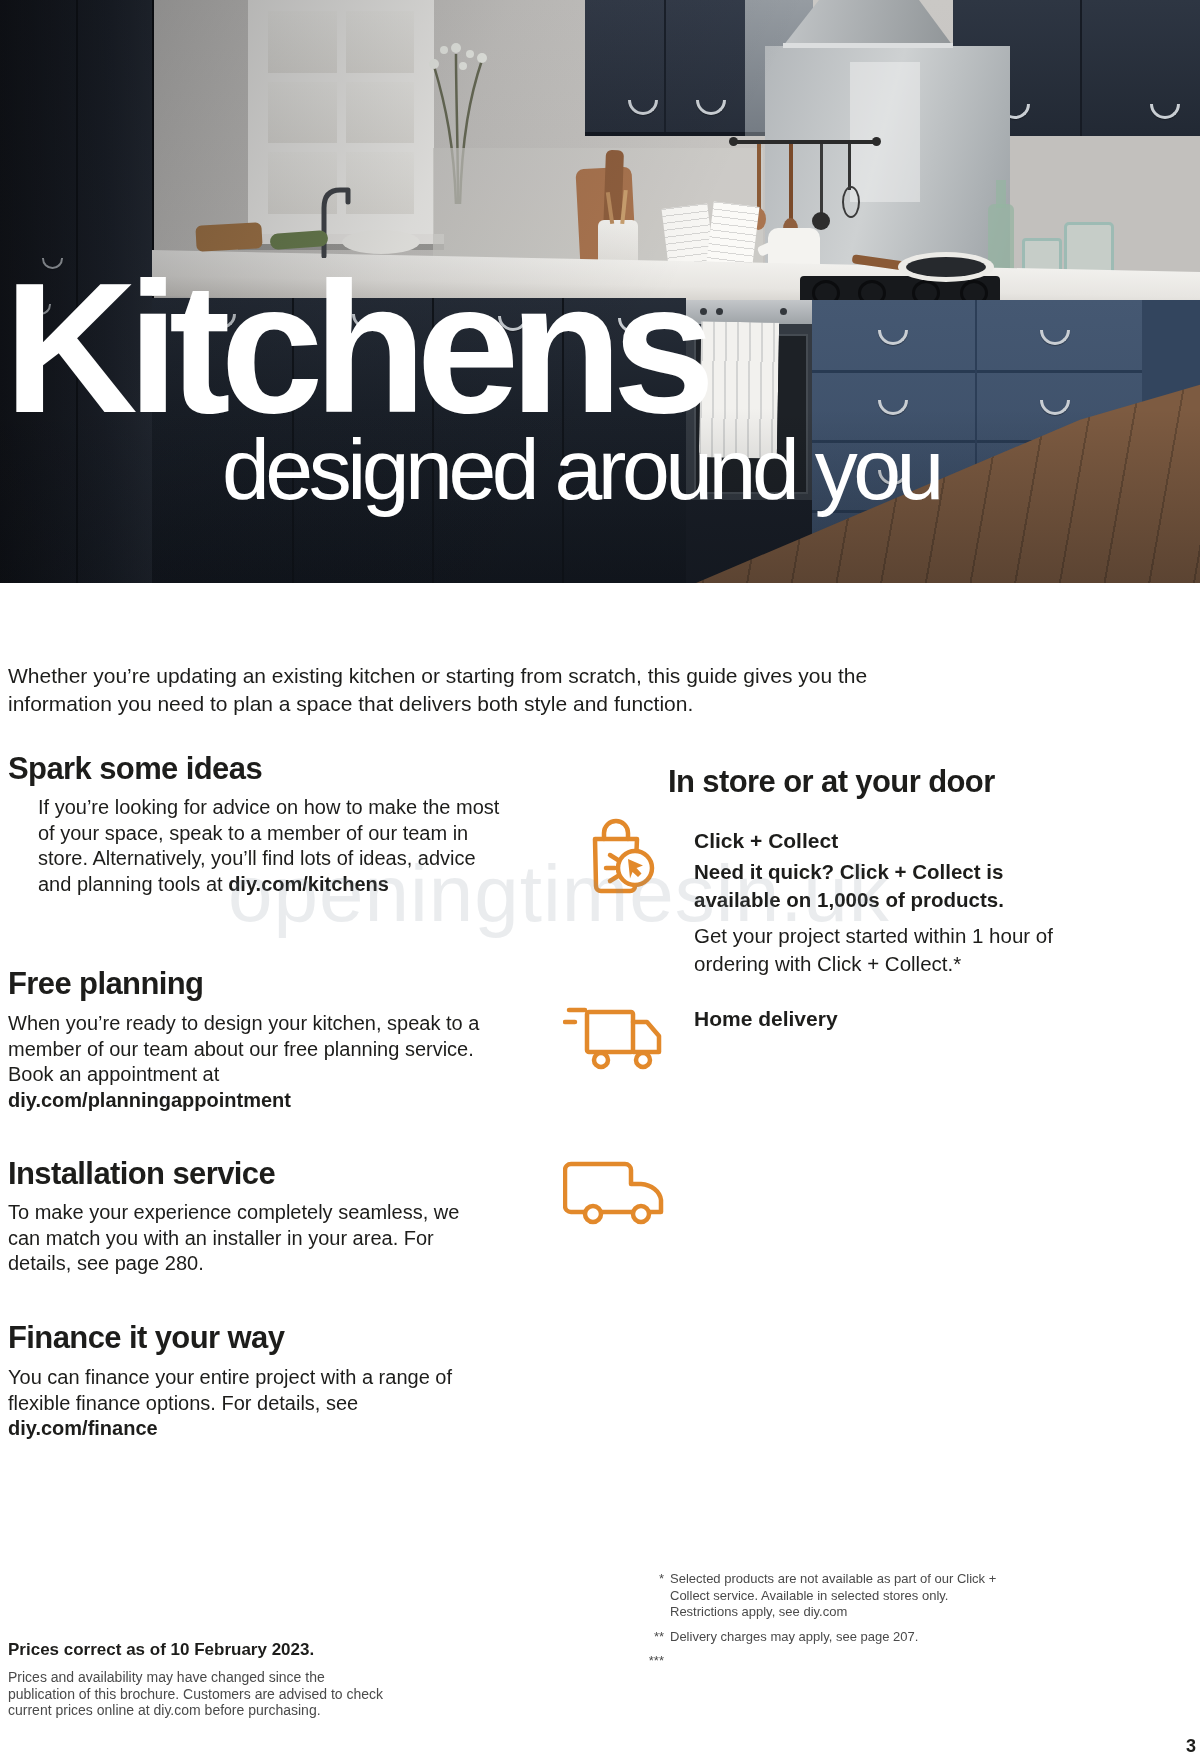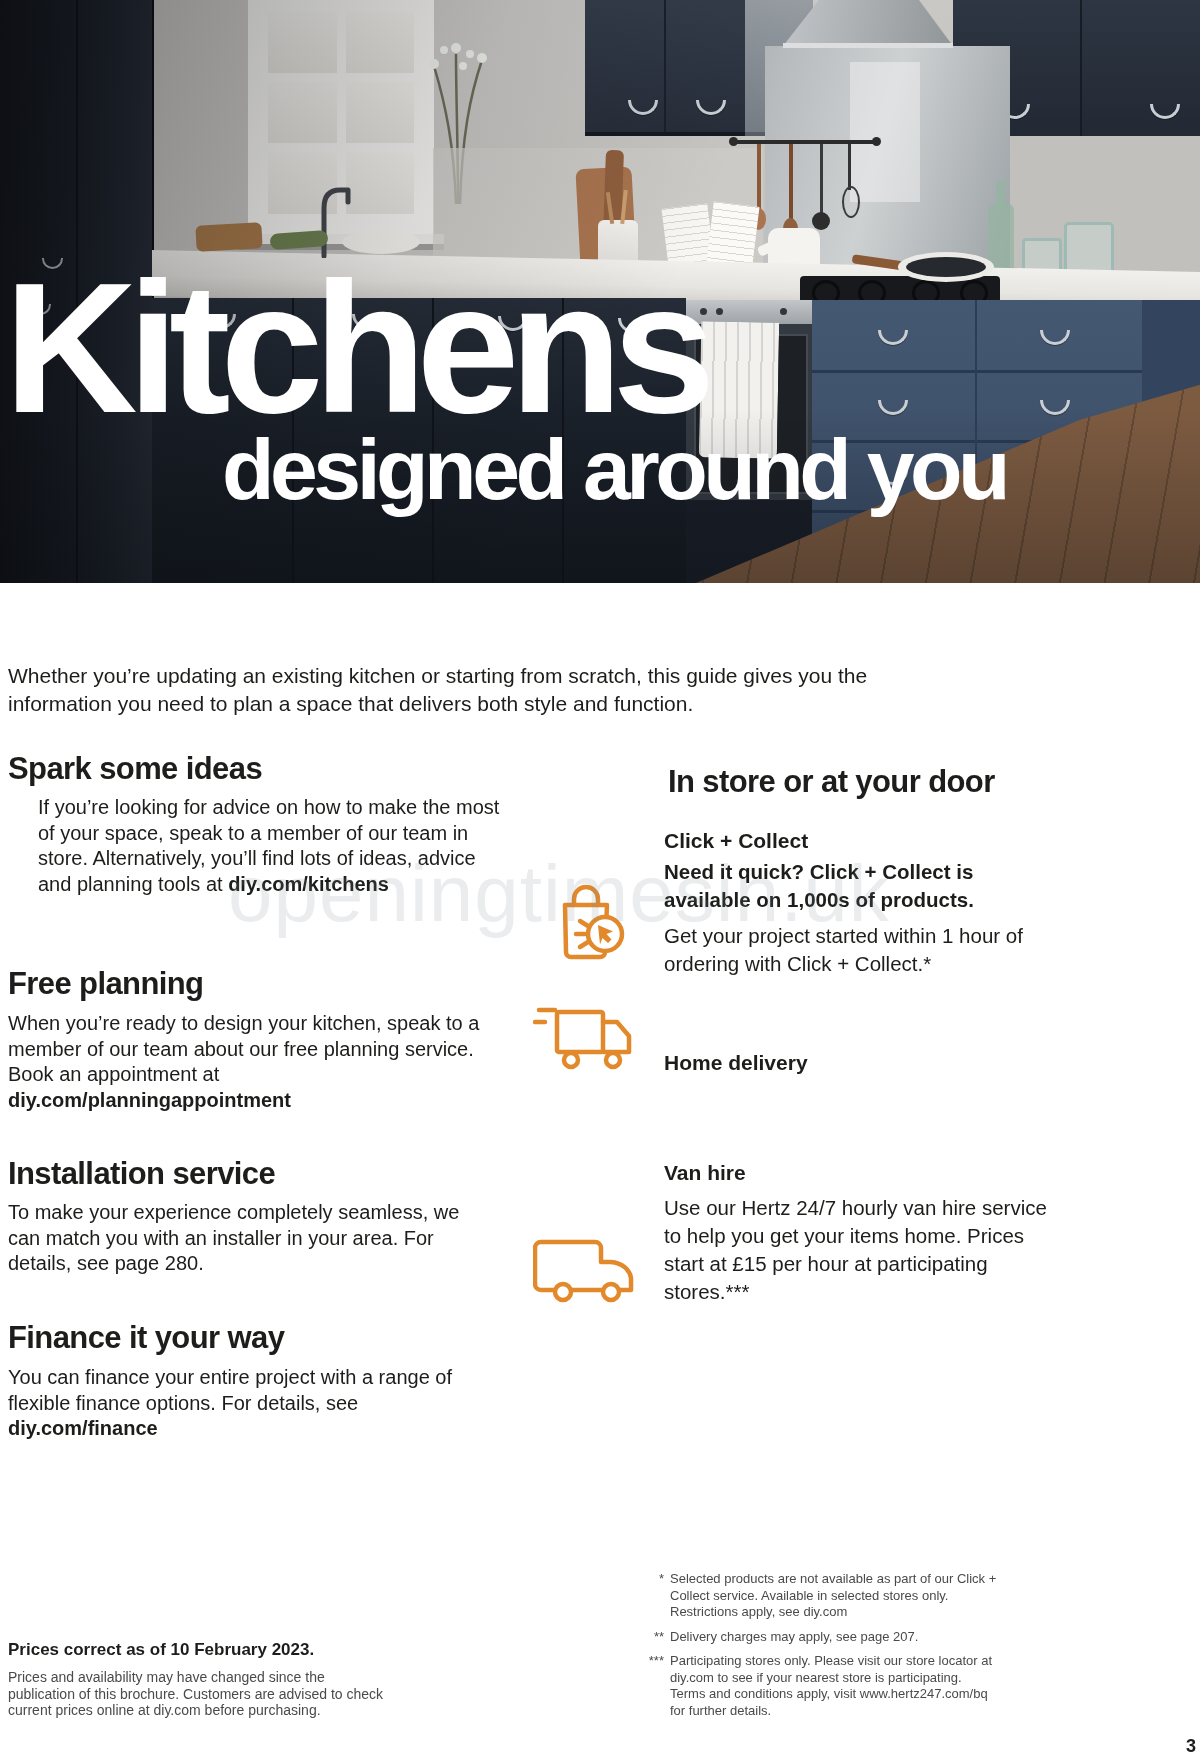--- a/index.html
+++ b/index.html
@@ -16,29 +16,29 @@
        border-radius:0 0 24px 24px;box-shadow:0 1px 1px rgba(0,0,0,.35);}
   .cup.sm{width:17px;height:9px;border-width:2px;opacity:.85;}
   .stripe-towel{background:#f2f1ee;background-image:repeating-linear-gradient(90deg,rgba(120,125,130,.25) 0 2px,transparent 2px 12px);}
   .floor{clip-path:polygon(58% 100%,90% 72%,100% 66%,100% 100%);
          background:#7d5b41;
          background-image:repeating-linear-gradient(100deg,rgba(0,0,0,.20) 0 2px,transparent 2px 44px);}
   .shade{background:linear-gradient(115deg,rgba(8,10,14,.40) 0%,rgba(8,10,14,.10) 35%,rgba(0,0,0,0) 55%),
                linear-gradient(0deg,rgba(5,8,12,.28) 0%,rgba(0,0,0,0) 30%);}
   .h-title{position:absolute;left:4px;top:256px;font-size:185px;font-weight:700;letter-spacing:-10px;
            line-height:1;color:#fff;z-index:9;white-space:nowrap;}
-  .h-sub{position:absolute;left:222px;top:426px;font-size:86px;font-weight:700;letter-spacing:-4.5px;
+  .h-sub{position:absolute;left:222px;top:426px;font-size:86px;font-weight:400;letter-spacing:-4.5px;
          line-height:1;color:#fff;z-index:9;white-space:nowrap;}
   
   .intro{position:absolute;left:8px;top:641px;width:905px;font-size:21px;line-height:27.5px;font-weight:500;}
   .sec-h{position:absolute;font-size:31px;font-weight:700;letter-spacing:-0.6px;line-height:36px;margin:0;}
   .sec-b{position:absolute;width:472px;font-size:20px;line-height:25.5px;margin:0;}
   .b{font-weight:700;}
   .svc-head{position:absolute;left:668px;top:763px;font-size:31px;font-weight:700;letter-spacing:-0.6px;line-height:38px;margin:0;}
-  .svc-row{position:absolute;left:530px;width:540px;display:flex;align-items:flex-end;}
+  .svc-row{position:absolute;left:560px;width:540px;display:flex;align-items:flex-start;}
   .svc-icon{width:118px;flex:0 0 118px;display:flex;justify-content:center;}
   .svc-txt{width:400px;margin-left:16px;}
   .svc-title{font-size:21px;font-weight:700;line-height:26px;margin:0;}
   .svc-lead{font-size:20.5px;font-weight:700;line-height:28px;margin:4px 0 0 0;}
   .svc-text{font-size:20.5px;line-height:28px;margin:8px 0 0 0;}
   
   .fnotes{position:absolute;left:638px;top:1571px;width:372px;}
   .fn{display:flex;margin-bottom:8px;}
   .fn-m{width:26px;text-align:right;padding-right:6px;flex:0 0 26px;font-size:13px;line-height:16.5px;color:#4a4a4a;}
   .fn-t{width:330px;font-size:13px;line-height:16.5px;color:#4a4a4a;}
@@ -240,38 +240,33 @@
 </div>
 
 <div class="svc-row" style="top:1160px;">
   <div class="svc-icon" style="margin-top:-4px;">
     <svg class="oicon" width="112" height="72" viewBox="0 0 112 72">
       <path d="M14 8 h48 a6 6 0 0 1 6 6 v14 h10 a22 18 0 0 1 20 16 v12 h-90 a6 6 0 0 1 -6 -6 v-36 a6 6 0 0 1 6 -6 z"></path>
       <circle cx="30" cy="58" r="8" fill="#ffffff"></circle>
       <circle cx="78" cy="58" r="8" fill="#ffffff"></circle>
     </svg>
   </div>
-  <div class="svc-txt">
-    <h3 class="svc-title">Van hire</h3>
-    <p class="svc-text">Use our Hertz 24/7 hourly van hire service to help you get your items home. Prices start at £15 per hour at participating stores.***</p>
-  </div>
 </div>
 
 <div class="fnotes">
   <div class="fn">
     <div class="fn-m">*</div>
     <div class="fn-t">Selected products are not available as part of our Click + Collect service. Available in selected stores only. Restrictions apply, see diy.com</div>
   </div>
   <div class="fn">
     <div class="fn-m">**</div>
     <div class="fn-t">Delivery charges may apply, see page 207.</div>
   </div>
   <div class="fn">
     <div class="fn-m">***</div>
-    <div class="fn-t">Participating stores only. Please visit our store locator at diy.com to see if your nearest store is participating. Terms and conditions apply, visit www.hertz247.com/bq for further details.</div>
   </div>
 </div>
 
 <div class="pricing">
   <p class="pb">Prices correct as of 10 February 2023.</p>
   <p class="ps">Prices and availability may have changed since the publication of this brochure. Customers are advised to check current prices online at diy.com before purchasing.</p>
 </div>
 
 <div class="pagenum">3</div>
 <div class="wmark">openingtimesin.uk</div>

